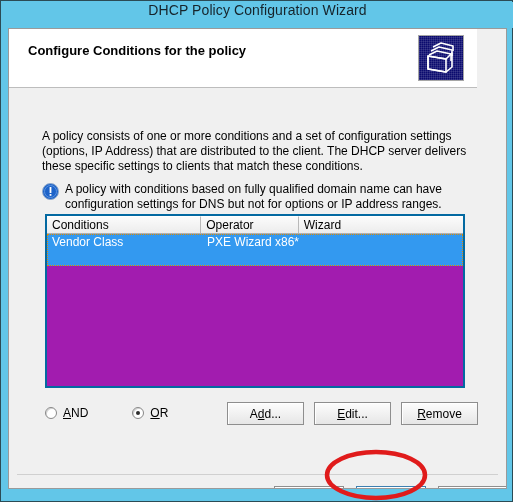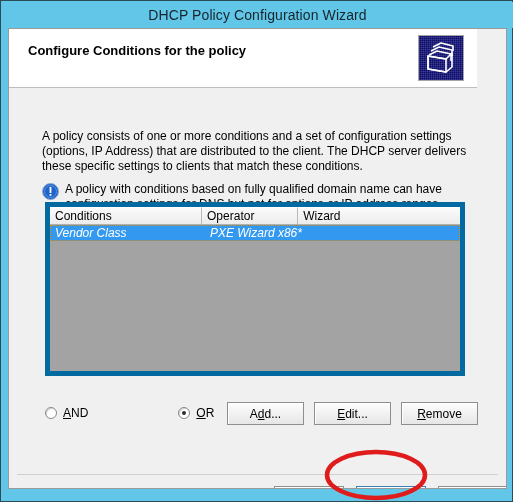--- a/index.html
+++ b/index.html
@@ -27,21 +27,21 @@
   }
 
   
   #titlebar {
     position: absolute;
     left: 1px; top: 1px;
     width: 511px;
     height: 26px;
     background: #62c6e8;
     display: flex;
-    align-items: center;
+    align-items: flex-start;
     justify-content: center;
   }
   #title-text {
     font-size: 14px;
     color: #16242b;
     letter-spacing: 0.1px;
     white-space: nowrap;
   }
 
   
@@ -127,25 +127,25 @@
   #note-text {
     font-size: 12px;
     line-height: 15px;
     color: #000000;
   }
 
   
   #listview {
     position: absolute;
     left: 36px;
-    top: 114px;
+    top: 126px;
     width: 420px;
     height: 174px;
-    background: #a3a3a3;
-    border: 5px solid #0369a1;
+    background: #a21caf;
+    border: 2px solid #0369a1;
     box-sizing: border-box;
     overflow: hidden;
   }
   #list-header {
     display: flex;
     height: 18px;
     background: #f1f1f1;
     border-bottom: 1px solid #b0b0b0;
     box-sizing: border-box;
   }
@@ -160,23 +160,22 @@
     background: linear-gradient(#fbfbfb, #ececec);
     overflow: hidden;
     white-space: nowrap;
   }
   .col-0 { width: 155px; }
   .col-1 { width: 98px; }
   .col-2 { width: 165px; border-right: none; }
 
   .list-row {
     display: flex;
-    height: 16px;
+    height: 32px;
     align-items: flex-start;
-    font-style: italic;
   }
   .list-row.selected {
     background: #3399f0;
     outline: 1px dotted #e08b00;
     outline-offset: -1px;
   }
   .cell {
     font-size: 12px;
     color: #000000;
     padding-left: 5px;
@@ -187,21 +186,20 @@
   }
   .list-row.selected .cell { color: #ffffff; }
 
   
   #radio-area {
     position: absolute;
     left: 36px;
     top: 318px;
     display: flex;
     align-items: flex-end;
-    gap: 46px;
   }
   .radio-item {
     display: flex;
     align-items: center;
     margin-right: 44px;
     cursor: default;
   }
   .radio-dot {
     width: 12px;
     height: 12px;

